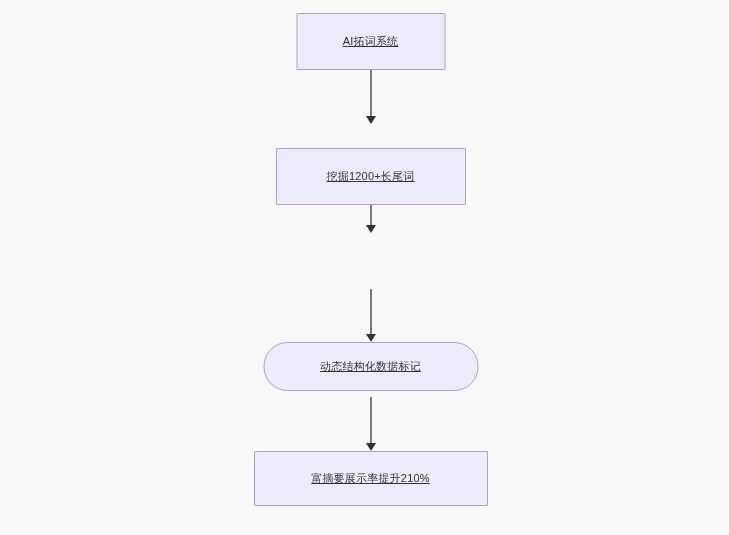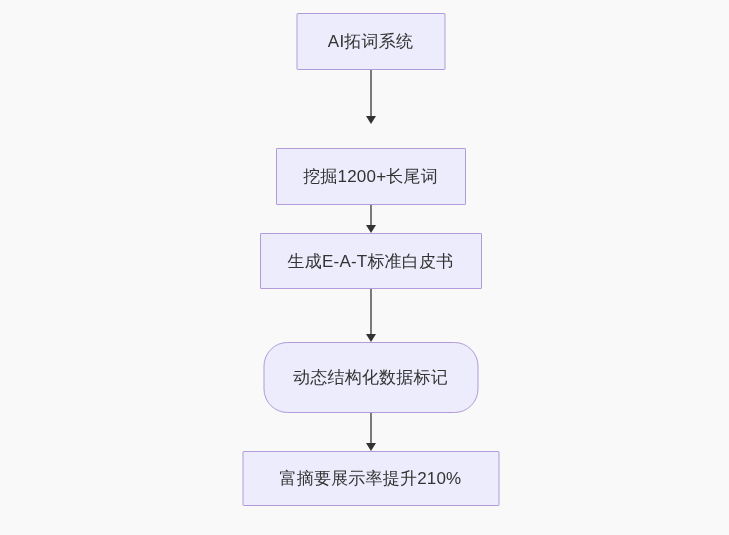--- a/index.html
+++ b/index.html
@@ -25,26 +25,27 @@
     border: 1.5px solid #b19bd8;
     border-radius: 1px;
     display: flex;
     align-items: center;
     justify-content: center;
     left: 50%;
     transform: translateX(-50%);
     margin-left: 6px;
   }
   .node-label {
-    font-size: 17px;
+    font-size: 11px;
     line-height: 1;
     color: #333333;
     letter-spacing: 0.2px;
     white-space: nowrap;
     text-align: center;
+    text-decoration: underline;
   }
   .edge {
     position: absolute;
     left: 50%;
     transform: translateX(-50%);
     margin-left: 6px;
     width: 18px;
   }
   .edge-line {
     position: absolute;
@@ -92,25 +93,22 @@
   </div>
 
   <div class="node" style="top:13px; width:149px; height:57px;">
     <span class="node-label">AI拓词系统</span>
   </div>
 
   <div class="node" style="top:124px; width:190px; height:57px;margin-top:24px;">
     <span class="node-label">挖掘1200+长尾词</span>
   </div>
 
-  <div class="node" style="top:233px; width:222px; height:56px;">
-    <span class="node-label">生成E-A-T标准白皮书</span>
-  </div>
 
-  <div class="node" style="top:342px; width:215px; height:71px;border-radius:24px;">
+  <div class="node" style="top:342px; width:215px; height:49px;border-radius:24px;">
     <span class="node-label">动态结构化数据标记</span>
   </div>
 
-  <div class="node" style="top:451px; width:257px; height:55px;justify-content:center;">
+  <div class="node" style="top:451px; width:234px; height:55px;justify-content:center;">
     <span class="node-label">富摘要展示率提升210%</span>
   </div>
 
 </div>
 
 </body></html>

